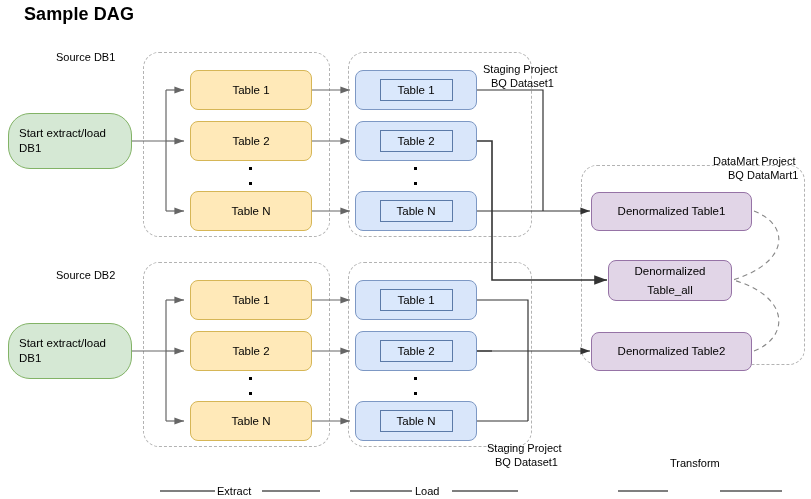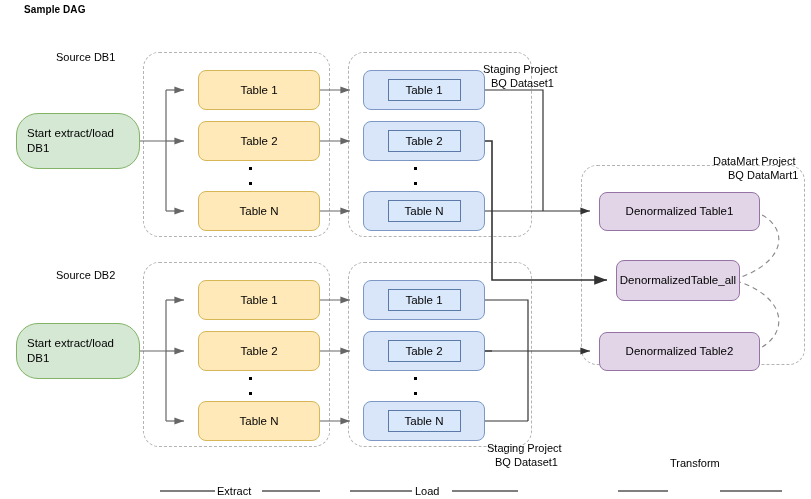--- a/index.html
+++ b/index.html
@@ -7,47 +7,46 @@
     width:811px;height:499px;position:relative;overflow:hidden;
     font-family:"Liberation Sans", sans-serif;
     color:#000000;
     -webkit-font-smoothing:antialiased;
   }
   #canvas{position:absolute;left:0;top:0;width:811px;height:499px;}
   svg.layer{position:absolute;left:0;top:0;width:811px;height:499px;pointer-events:none;}
 
   .title{
     position:absolute;left:24px;top:4px;
-    font-size:10px;font-weight:bold;letter-spacing:.1px;
+    font-size:18px;font-weight:bold;letter-spacing:.1px;
   }
 
   
   .node{
     position:absolute;box-sizing:border-box;
     display:flex;align-items:center;justify-content:center;
     text-align:center;font-size:11.5px;line-height:15px;
     border-radius:8px;
-    margin-left:8px;
   }
   .node.green{background:#d5e8d4;border:1px solid #82b366;border-radius:22px;
     justify-content:flex-start;text-align:left;padding:0 10px;}
   .node.yellow{background:#ffe9b8;border:1px solid #d6b656;}
   .node.blue{background:#d9e6fa;border:1px solid #7d98c4;}
   .node.purple{background:#e1d5e7;border:1px solid #9673a6;text-align:center;}
 
   .inner-box{
     box-sizing:border-box;
     border:1px solid #5b7aa8;
     background:#dae8fc;
     display:flex;align-items:center;justify-content:center;
     font-size:11.5px;
     width:73px;height:22px;
   }
 
-  .twoline{flex-direction:row;justify-content:center;line-height:19px;}
+  .twoline{flex-direction:column;justify-content:center;line-height:19px;}
 
   
   .group{
     position:absolute;box-sizing:border-box;
     border:1px dashed #b3b3b3;border-radius:16px;
   }
 
   
   .lbl{
     position:absolute;font-size:11px;line-height:14px;

